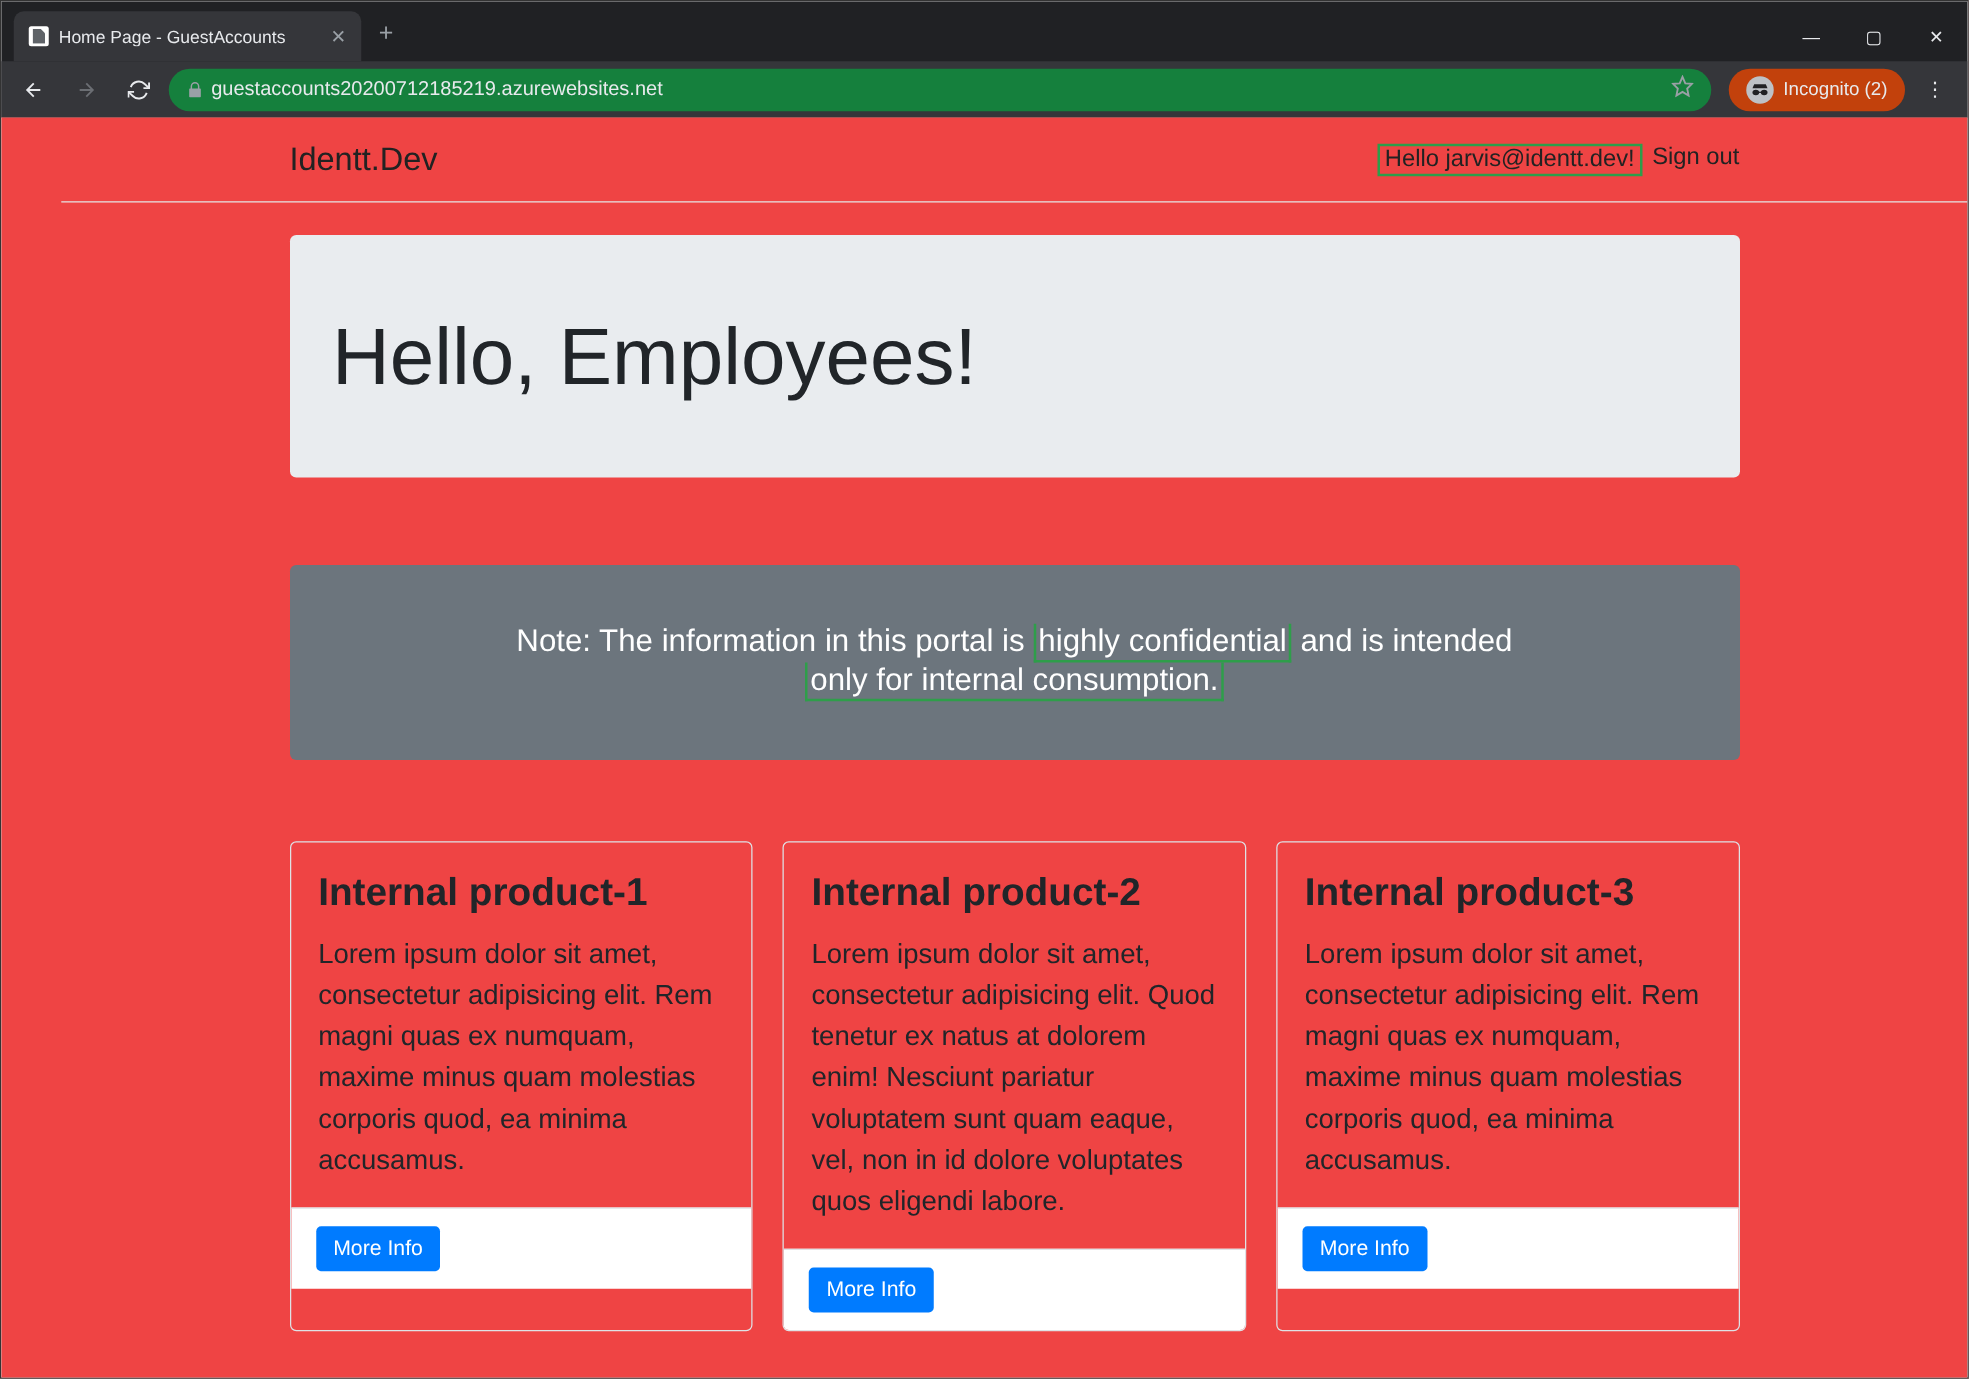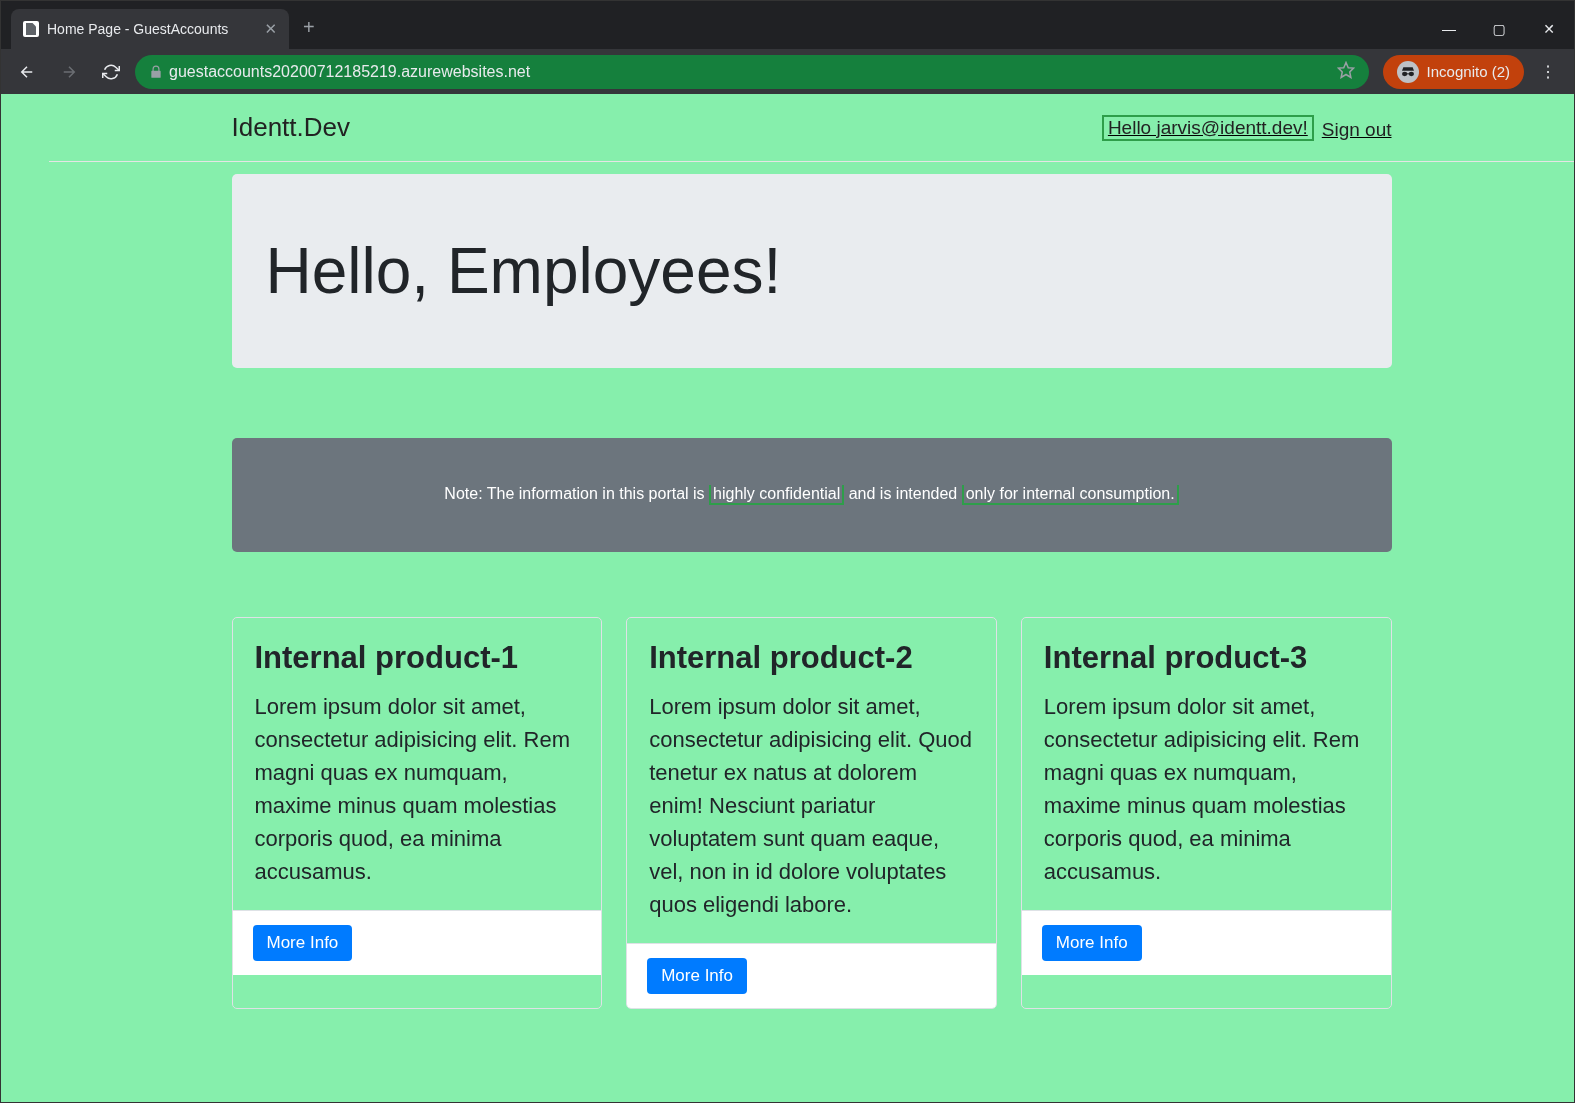--- a/index.html
+++ b/index.html
@@ -73,43 +73,43 @@
   }
   .incog-icon{
     width:22px; height:22px; border-radius:50%; background:#bdc1c6;
     display:flex; align-items:center; justify-content:center;
   }
   .incog-icon svg{ width:16px; height:10px; }
   .menu-dots{ width:36px; display:flex; align-items:center; justify-content:center; color:#e8eaed; cursor:pointer; }
 
   
   .page{
-    background:#86efac; height: calc(1103px - 93px); overflow:auto;padding-left:48px;
+    background:#ef4444; height: calc(1103px - 93px); overflow:auto;padding-left:48px;
   }
   .navbar{
     border-bottom:1px solid #e5e5e5;
     padding: 18px 0;
   }
   .container{ width:1160px; margin:0 auto; }
   .navbar .container{ display:flex; align-items:center; }
   .brand{ font-size:26px; color:#222; font-weight:400; }
-  .nav-right{ margin-left:auto; display:flex; align-items:flex-end; gap:8px; font-size:19px;text-decoration:underline; }
+  .nav-right{ margin-left:auto; display:flex; align-items:flex-start; gap:8px; font-size:19px; }
   .hello-user{ border:2px solid #2e9e4a; padding:0 4px; color:#222; }
   .signout{ color:#222; cursor:pointer; }
 
   .hero{
-    background:#e9ecef; border-radius:5px; padding:62px 34px; margin-top:12px;
+    background:#e9ecef; border-radius:5px; padding:62px 34px; margin-top:26px;
   }
   .hero h1{ font-size:64px; font-weight:300; color:#212529; line-height:1.1; }
   .hero p{ font-size:25px; color:#212529; font-weight:300; margin-top:14px; }
   .hl-box{ border:2px solid #2e9e4a; padding:0 2px; display:inline-block; }
 
   .alert{
     background:#6c757d; color:#fff; border-radius:5px; padding:47px 20px;
-    margin-top:70px; text-align:center; font-size:16px;
+    margin-top:70px; text-align:center; font-size:25px;
   }
   .alert .hl-u{ border-bottom:2px solid #2e9e4a; border-left:2px solid #2e9e4a; border-right:2px solid #2e9e4a; padding:0 2px; display:inline-block; }
 
   .cards{ display:flex; gap:24px; margin-top:65px; }
   .card{
     flex:1; border:1px solid #dee2e6; border-radius:5px; overflow:hidden;
   }
   .card-body{ padding:22px 22px; }
   .card h3{ font-size:31px; font-weight:600; color:#212529; margin-bottom:14px; }
   .card p{ font-size:22px; color:#212529; line-height:1.5; }

